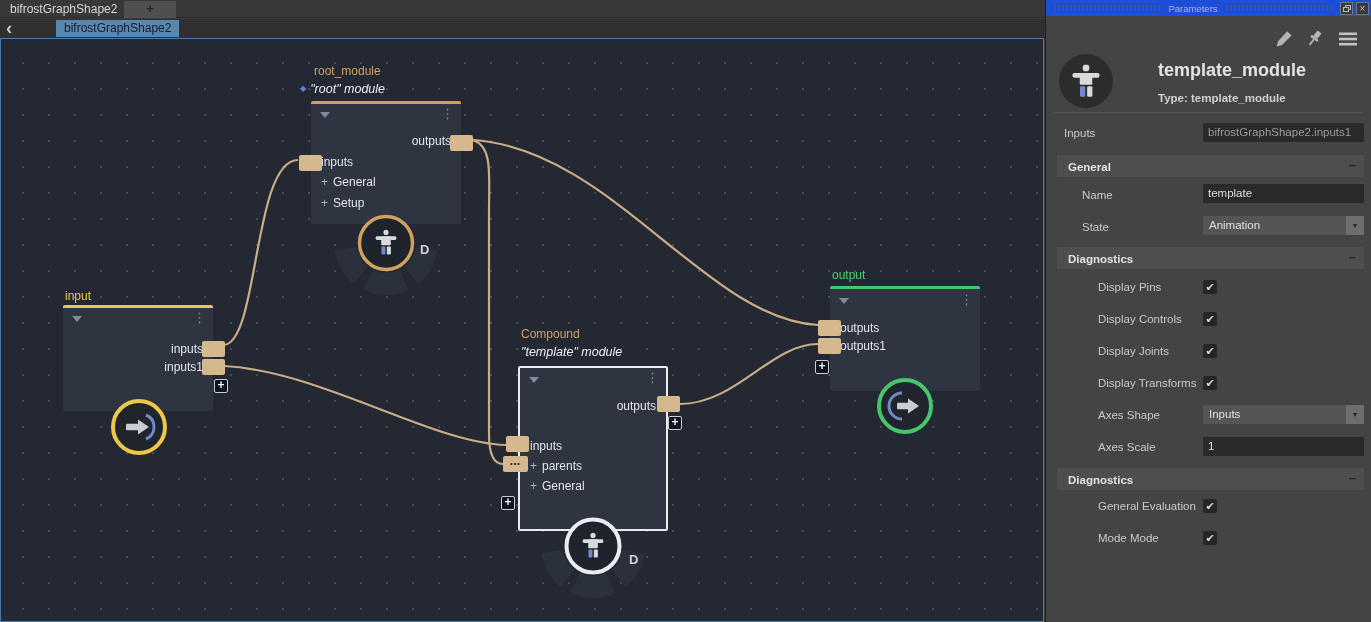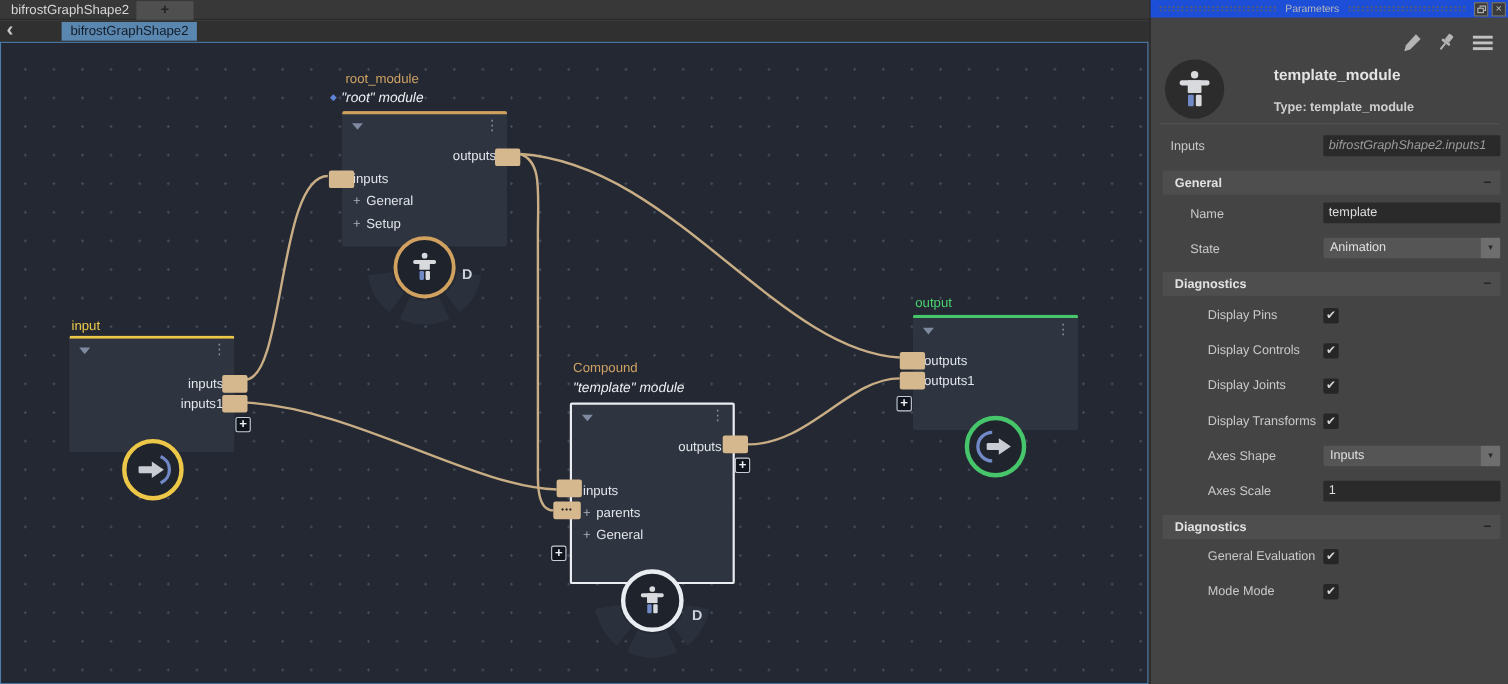--- a/index.html
+++ b/index.html
@@ -56,27 +56,27 @@
   #panel { position:absolute; left:1045px; top:0; width:326px; height:622px; background:#444444; border-left:1px solid #1f1f1f; }
   #ptitlebar { position:absolute; left:0; top:0; width:326px; height:16px; background:#1d4ed8; display:flex; align-items:center; }
   .pt-dots { flex:1; height:6px; margin:0 7px; background-image:radial-gradient(#5e5e5e 0.9px, rgba(0,0,0,0) 1px); background-size:4px 3px; }
   .pt-label { color:#b8b8b8; font-size:9.5px; }
   .winbtn { width:13px; height:13px; background:#3a3a3a; border:1px solid #777; margin-right:3px; position:relative; color:#b9b9b9; font-size:10px; line-height:11px; text-align:center; }
   .restore-in { position:absolute; left:2px; top:4px; width:6px; height:5px; border:1px solid #b9b9b9; background:#3a3a3a; }
   .restore-in2 { position:absolute; left:4px; top:2px; width:6px; height:5px; border:1px solid #b9b9b9; }
 
   .tool-icon { position:absolute; top:28px; width:22px; height:22px; }
   .avatar { position:absolute; left:13px; top:54px; width:54px; height:54px; border-radius:50%; background:#2c2c2c; display:flex; align-items:center; justify-content:center; }
-  .pname { position:absolute; left:112px; top:60px; font-size:14px; font-weight:bold; color:#e3e3e3; }
+  .pname { position:absolute; left:112px; top:60px; font-size:18px; font-weight:bold; color:#e3e3e3; }
   .ptype { position:absolute; left:112px; top:92px; font-size:11.5px; font-weight:bold; color:#cfcfcf; }
   .pdivider { position:absolute; left:8px; right:8px; top:112px; height:1px; background:#555; }
 
   .plabel { position:absolute; font-size:11.5px; color:#c9c9c9; white-space:nowrap; }
   .pfield { position:absolute; left:157px; width:161px; height:19px; background:#2a2a2a; color:#dedede; font-size:11.5px; line-height:19px; padding:0 5px; border-radius:1px; white-space:nowrap; overflow:hidden; }
-  .pfield.dim { color:#9c9c9c;font-style:italic; }
+  .pfield.dim { color:#9c9c9c; }
   .psection { position:absolute; left:11px; width:307px; height:22px; background:#4e4e4e; line-height:22px; }
   .psection .sec-label { padding-left:11px; font-size:11.5px; font-weight:bold; color:#e2e2e2; }
   .psection .sec-minus { position:absolute; right:8px; top:0; color:#262626; font-weight:bold; font-size:13px; }
   .pcheck { position:absolute; left:157px; width:14px; height:14px; background:#262626; border-radius:2px; color:#d6d6d6; font-size:11px; line-height:14px; text-align:center; }
   .pdrop { position:absolute; left:157px; width:161px; height:19px; display:flex; border-radius:1px; overflow:hidden;justify-content:flex-end; }
   .pdrop .val { flex:1; background:#555555; color:#e0e0e0; font-size:11.5px; line-height:19px; padding-left:6px; }
   .pdrop .arr { width:18px; background:#6e6e6e; color:#262626; font-size:7px; line-height:19px; text-align:center; }
 </style>
 </head>
 <body>

